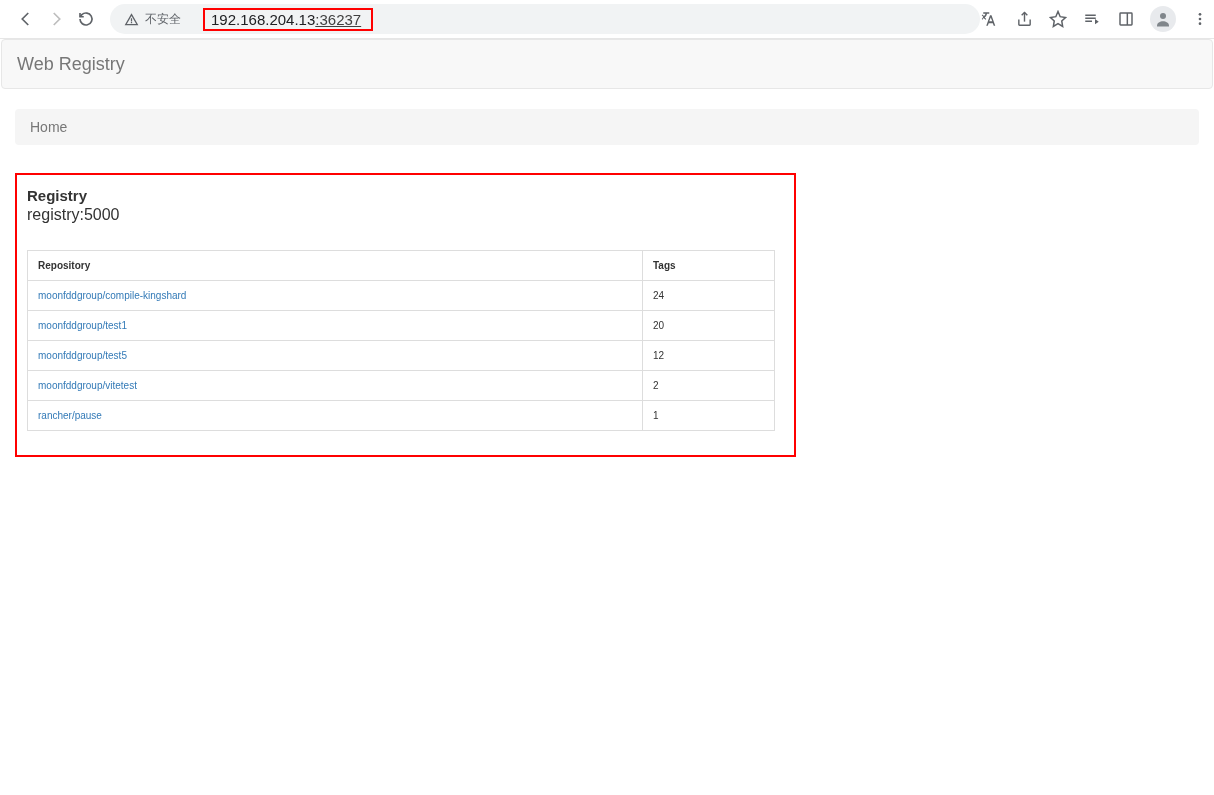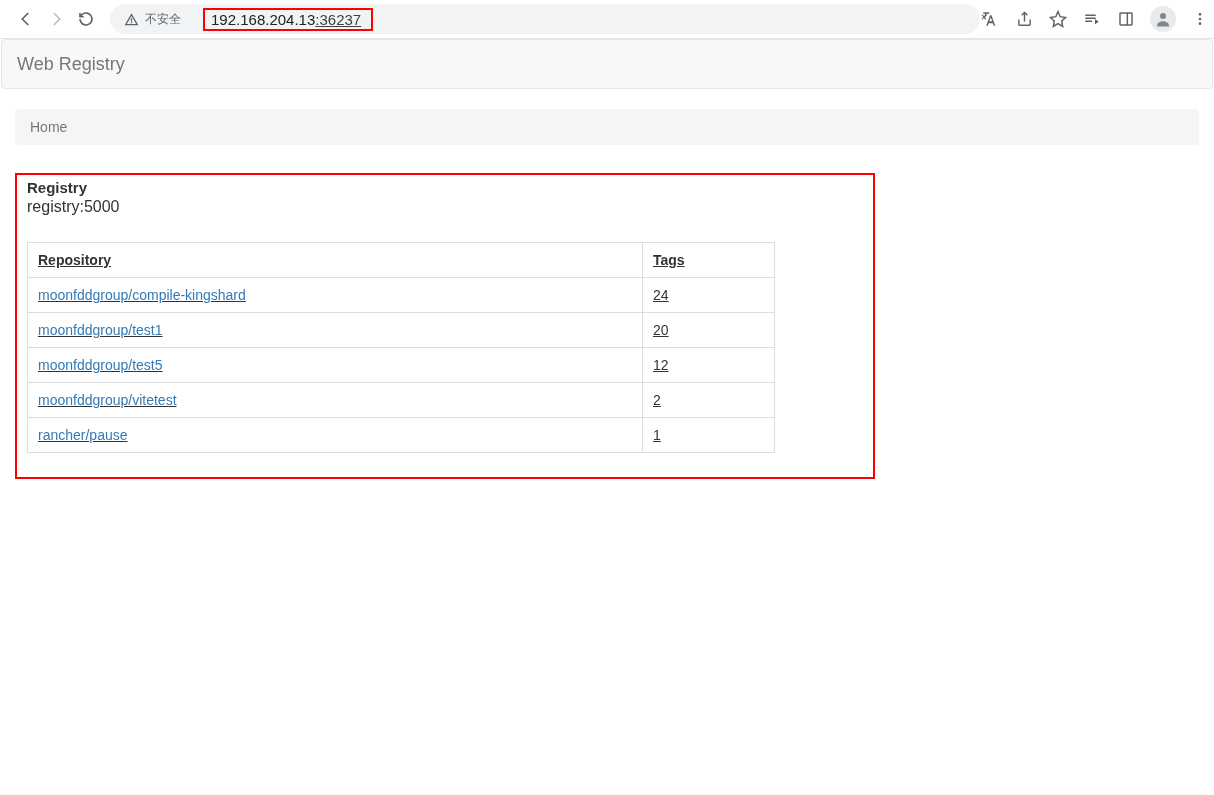--- a/index.html
+++ b/index.html
@@ -23,26 +23,26 @@
     
     .page-navbar { background: #f8f8f8; border: 1px solid #e7e7e7; border-radius: 4px; margin: 0 1px; height: 50px; display: flex; align-items: center; padding: 0 15px; }
     .page-navbar-brand { color: #777; font-size: 18px; }
 
     .content-container { padding: 0 15px; margin-top: 20px; width: 100%; }
     .breadcrumb { background: #f5f5f5; border-radius: 4px; padding: 10px 15px; margin-bottom: 20px; }
     .breadcrumb-item { color: #777; font-size: 14px; }
 
     .page-heading { font-size: 30px; font-weight: 500; color: #333; margin: 35px 0 10px; padding-bottom: 9px; border-bottom: 1px solid #eee; }
 
-    .panel-box { border: 2.5px solid #ff0000; padding: 4px 10px 24px; margin-top: 28px; width: 860px; }
+    .panel-box { border: 2.5px solid #ff0000; padding: 12px 10px 24px; margin-top: 28px; width: 781px; }
     .panel-label { font-weight: bold; font-size: 15px; color: #333; }
     .panel-sub { font-size: 16px; color: #333; margin-top: 2px; }
 
     table.repo-table { border-collapse: collapse; width: 748px; margin-top: 26px; }
-    table.repo-table th, table.repo-table td { border: 1px solid #ddd; padding: 9px 10px; text-align: left; font-size: 14px; vertical-align: top; text-decoration: underline; }
+    table.repo-table th, table.repo-table td { border: 1px solid #ddd; padding: 9px 10px; text-align: left; font-size: 10px; vertical-align: top; }
     table.repo-table th { background: #fff; font-weight: bold; color: #333; }
     table.repo-table th:first-child, table.repo-table td:first-child { width: 615px; }
     .repo-link { color: #337ab7; text-decoration: none; }
   </style>
 </head>
 <body>
 
 <div class="browser-chrome">
   <div class="nav-controls">
     <div class="nav-icon">

